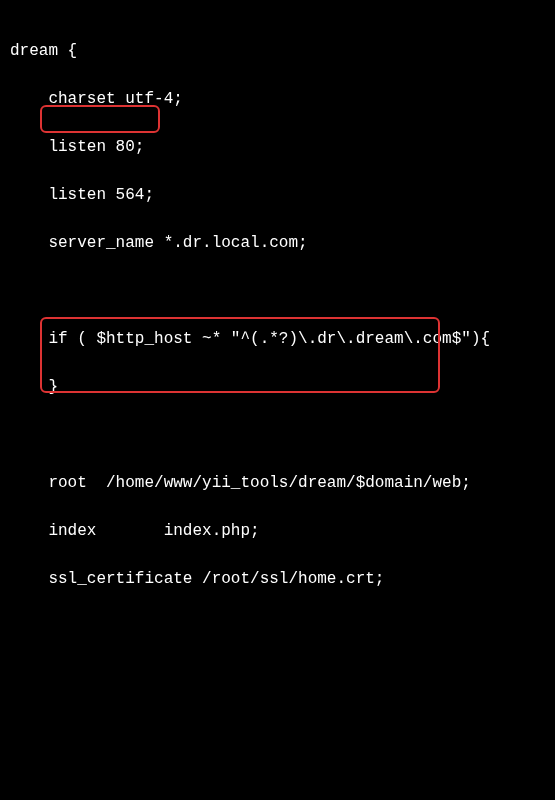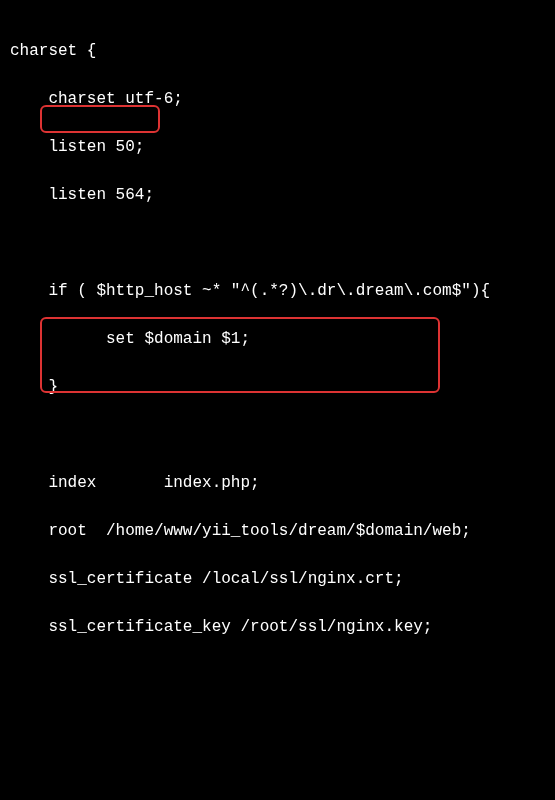--- a/index.html
+++ b/index.html
@@ -43,33 +43,32 @@
     }
     .line {
       display: block;
       min-height: 1.5em;
     }
   </style>
 </head>
 <body>
 
 <div class="code-block">
-<span class="line">charset {</span>
-<span class="line">    charset utf-6;</span>
-<span class="line">    listen 50;</span>
+<span class="line">dream {</span>
+<span class="line">    charset utf-4;</span>
+<span class="line">    listen 80;</span>
 <span class="line">    listen 564;</span>
+<span class="line">    server_name *.dr.local.com;</span>
 <span class="line"></span>
 <span class="line">    if ( $http_host ~* "^(.*?)\.dr\.dream\.com$"){</span>
-<span class="line">          set $domain $1;</span>
 <span class="line">    }</span>
 <span class="line"></span>
+<span class="line">    root  /home/www/yii_tools/dream/$domain/web;</span>
 <span class="line">    index       index.php;</span>
-<span class="line">    root  /home/www/yii_tools/dream/$domain/web;</span>
-<span class="line">    ssl_certificate /local/ssl/nginx.crt;</span>
-<span class="line">    ssl_certificate_key /root/ssl/nginx.key;</span>
+<span class="line">    ssl_certificate /root/ssl/home.crt;</span>
 
 
 
 
 
 
 
 
 
 

